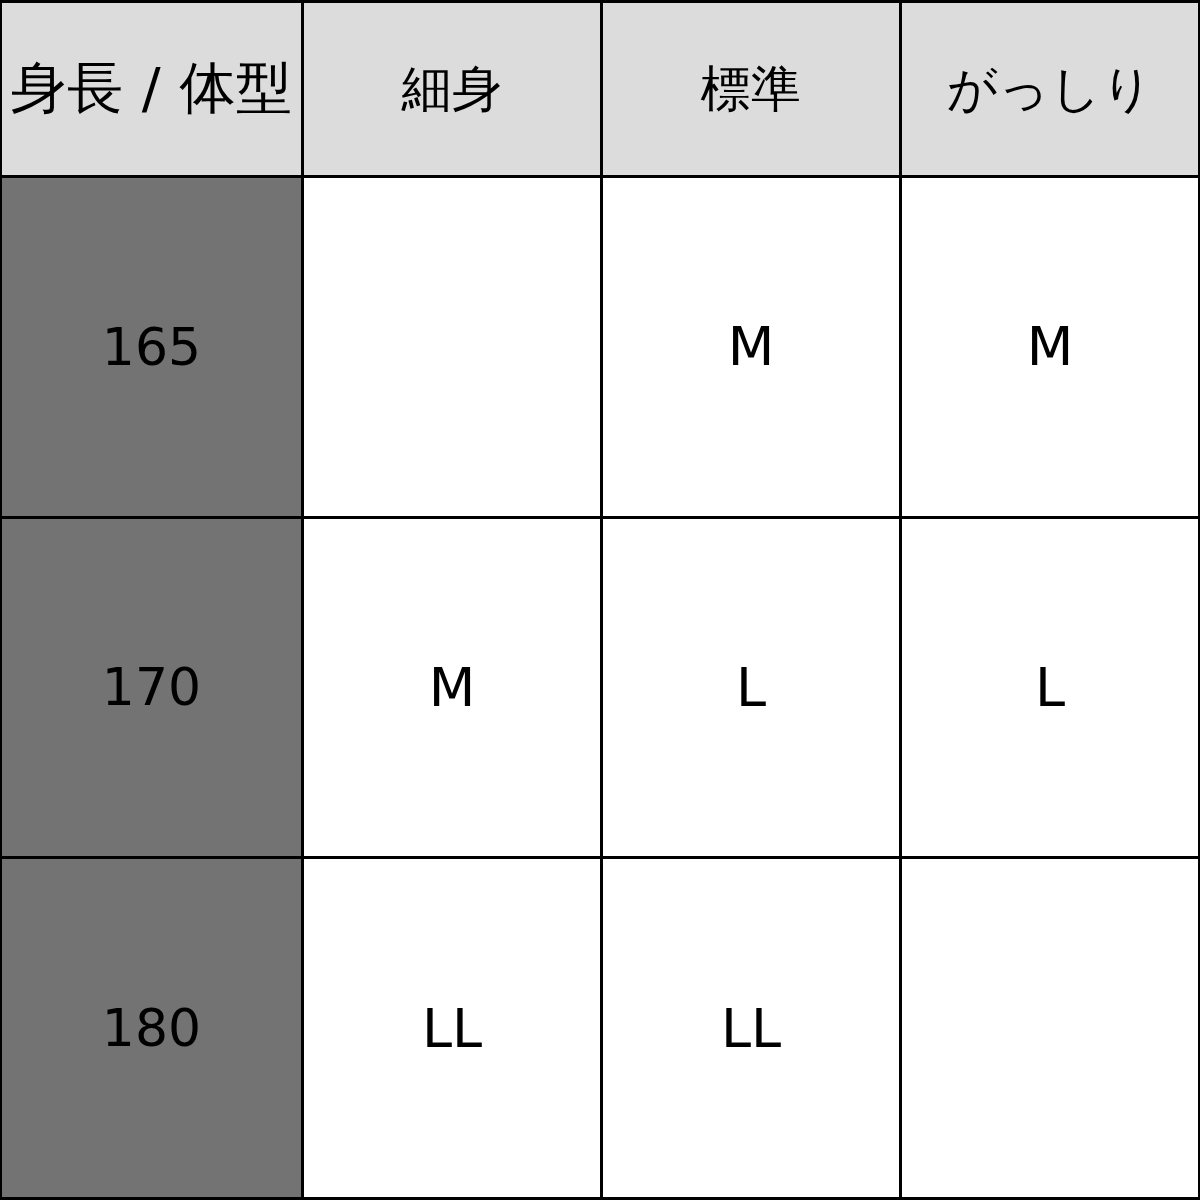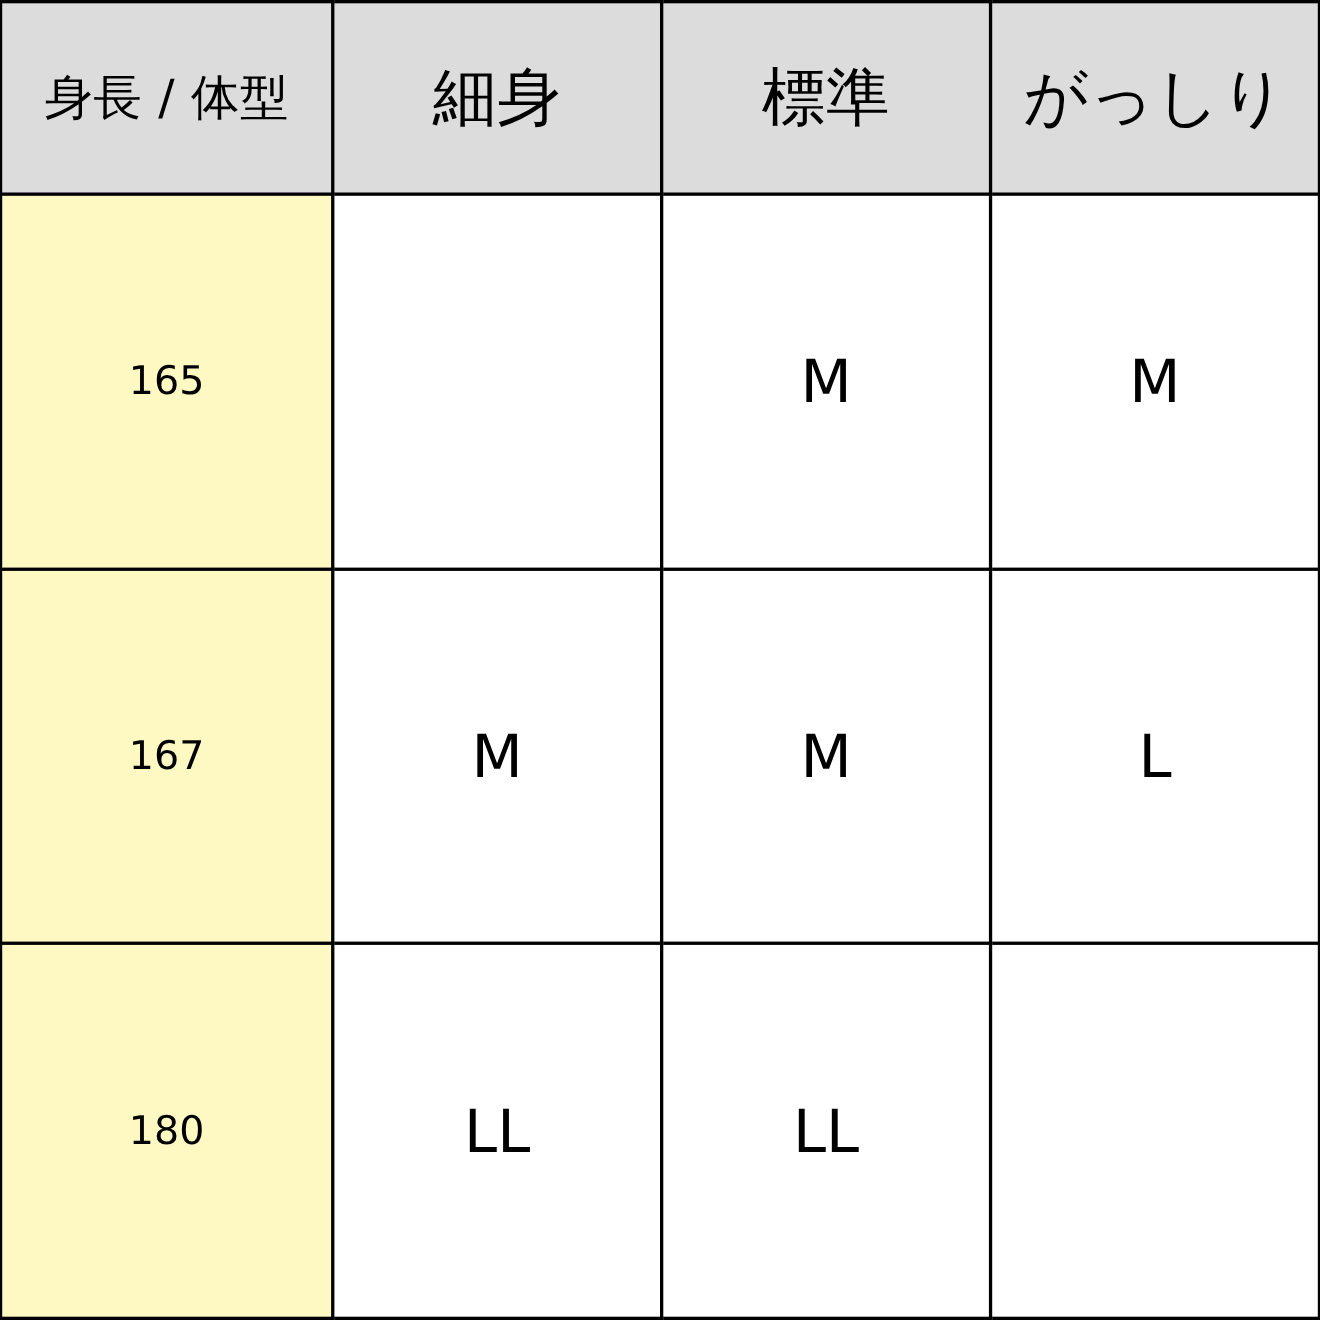--- a/index.html
+++ b/index.html
@@ -44,35 +44,35 @@
   table.size-table tr:first-child th {
     border-top-width: 3px;
   }
   table.size-table tr:last-child td {
     border-bottom-width: 3px;
   }
 
   thead th {
     background: #dcdcdc;
     height: 172px;
-    font-size: 58px;
+    font-size: 50px;
     letter-spacing: 0.5px;
   }
   thead th.head-corner {
-    font-size: 44px;
+    font-size: 56px;
   }
 
   tbody td {
     height: 171px;
     font-size: 54px;
     background: #ffffff;
   }
   tbody td.row-head {
-    background: #fef9c3;
-    font-size: 36px;
+    background: #737373;
+    font-size: 52px;
   }
   tbody td.empty-cell {
     background: #ffffff;
   }
 </style>
 </head>
 <body>
 
 <div class="sheet">
   <table class="size-table">
@@ -91,23 +91,23 @@
       </tr>
     </thead>
     <tbody>
       <tr>
         <td class="row-head">165</td>
         <td class="empty-cell"></td>
         <td>M</td>
         <td>M</td>
       </tr>
       <tr>
-        <td class="row-head">167</td>
+        <td class="row-head">170</td>
         <td>M</td>
-        <td>M</td>
+        <td>L</td>
         <td>L</td>
       </tr>
       <tr>
         <td class="row-head">180</td>
         <td>LL</td>
         <td>LL</td>
         <td class="empty-cell"></td>
       </tr>
     </tbody>
   </table>

